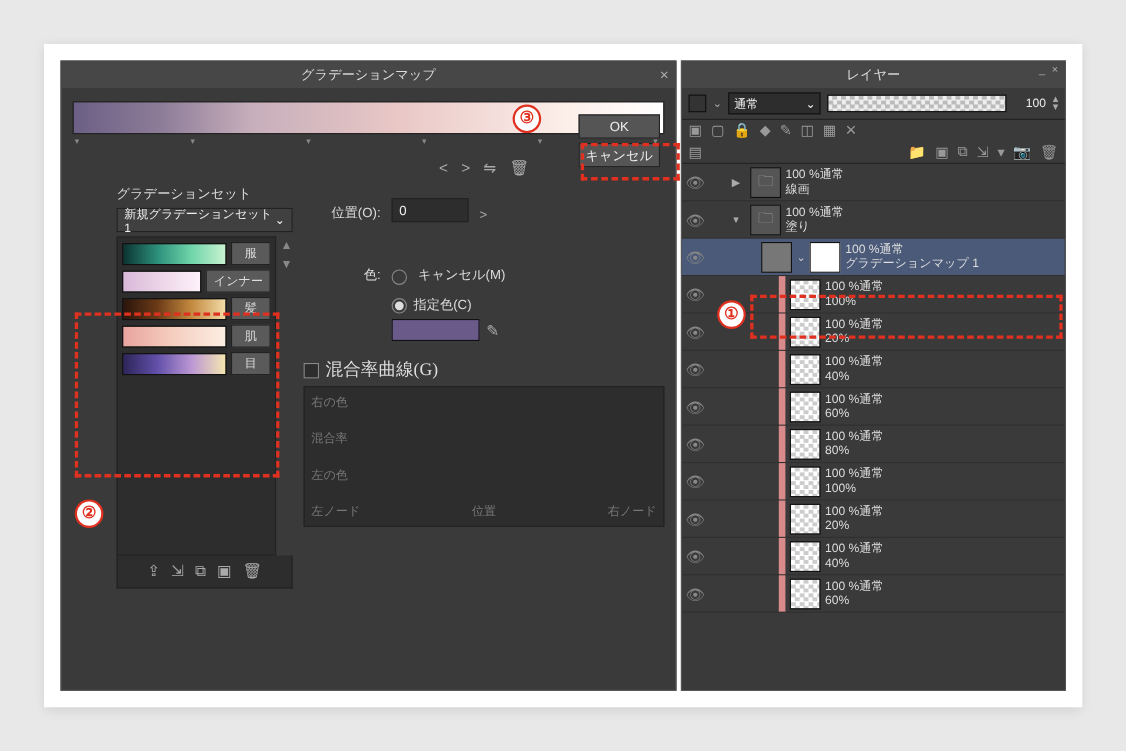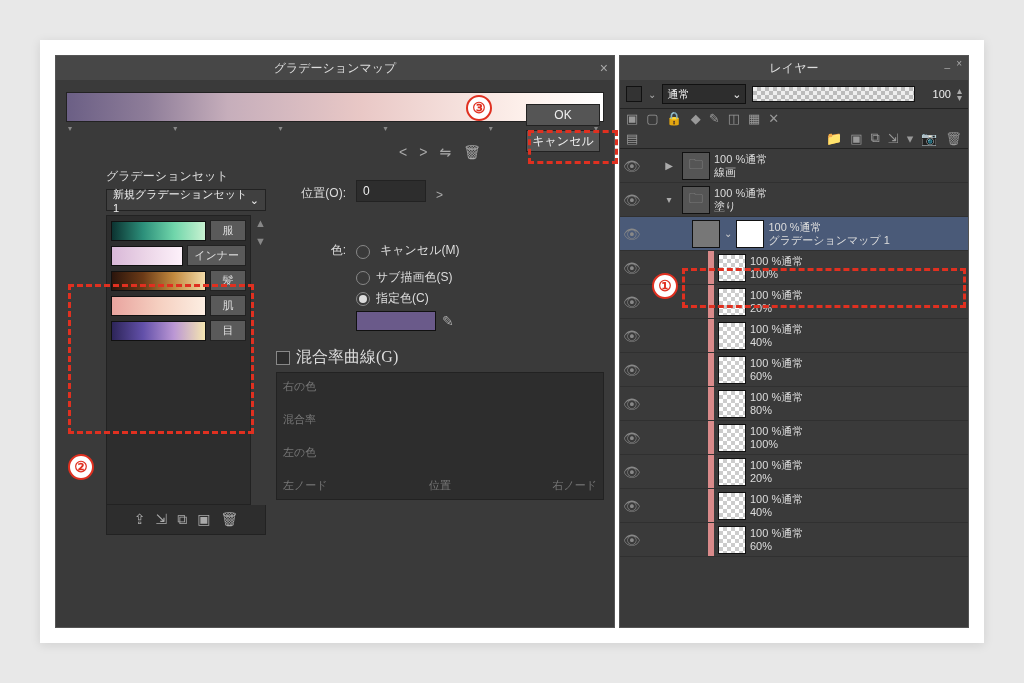--- a/index.html
+++ b/index.html
@@ -387,24 +387,20 @@
         </div>
 
         <div style="height:30px"></div>
 
         <div class="field-row">
           <div class="field-lbl">色:</div>
           <div class="radio"></div>
           <span>キャンセル(M)</span>
         </div>
         <div class="radio-row radio-col">
-          <div class="radio"></div>
-          <span>サブ描画色(S)</span>
-        </div>
-        <div class="radio-row radio-col">
           <div class="radio on"></div>
           <span>指定色(C)</span>
         </div>
         <div class="color-chip">
           <div class="chip"></div>
           <span class="eyedrop">✎</span>
         </div>
 
         <div class="curve-chk">
           <div class="chkbox"></div>

